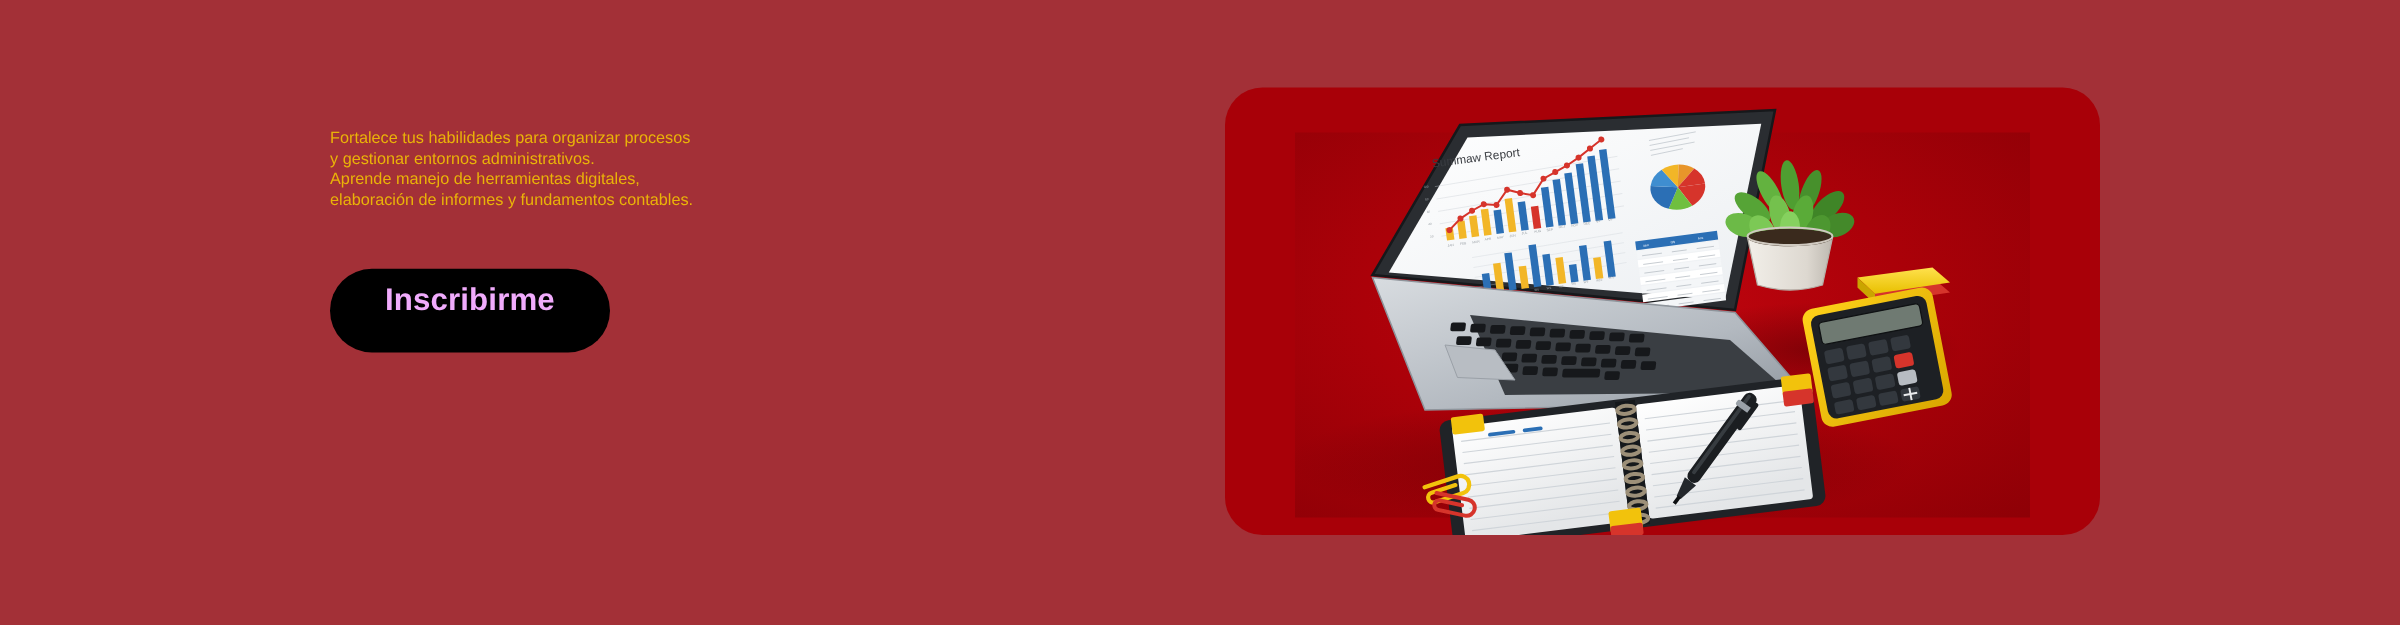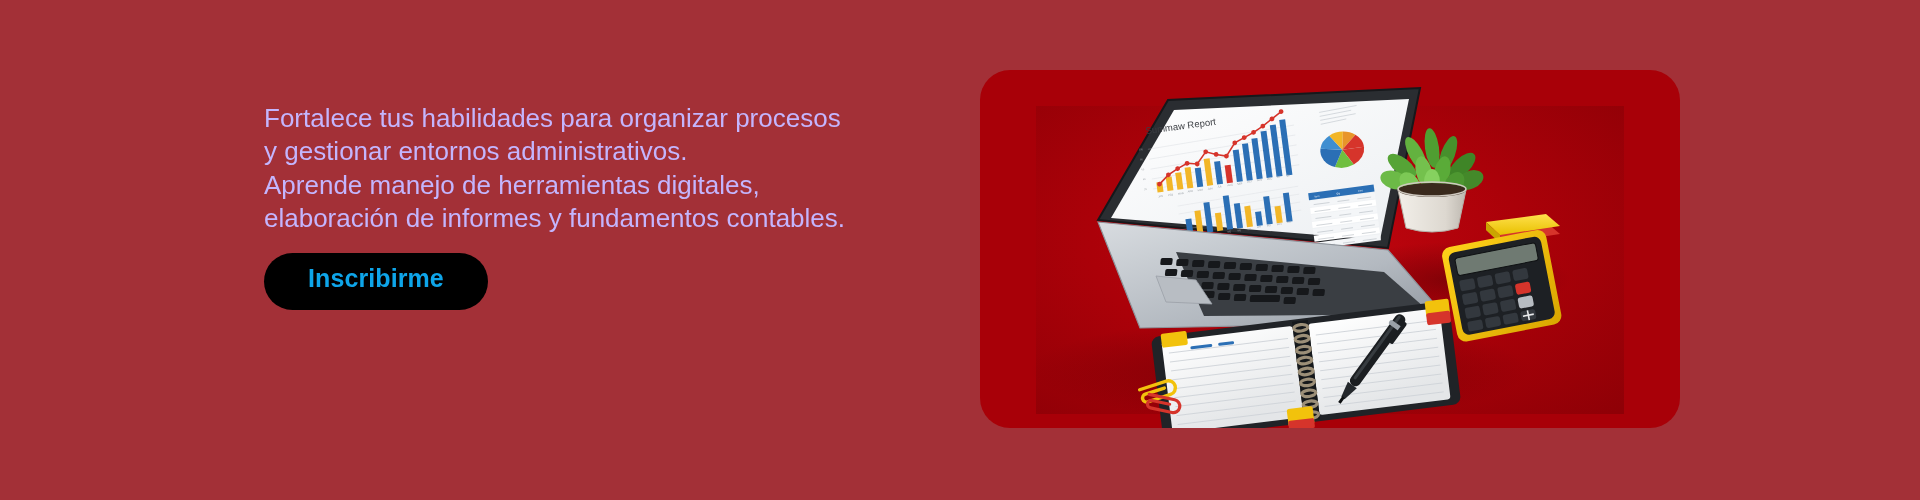--- a/index.html
+++ b/index.html
@@ -23,37 +23,37 @@
   }
   #headline {
     color:#ffffff;
     font-size:37px;
     font-weight:bold;
     line-height:1.14;
     letter-spacing:-0.2px;
     white-space:pre-line;
   }
   #subcopy {
-    color:#c4b5fd;
-    font-size:26px;
+    color:#eab308;
+    font-size:13px;
     line-height:1.28;
     margin-top:22px;
     white-space:pre-line;
     font-weight:400;
   }
   #cta {
     display:inline-block;
-    margin-top:18px;
+    margin-top:46px;
     background:#000000;
-    color:#0ea5e9;
+    color:#f0abfc;
     font-size:25px;
     font-weight:bold;
     border:none;
     border-radius:40px;
-    padding:10px 44px 16px 44px;
+    padding:10px 44px 27px 44px;
     cursor:pointer;
     line-height:1.22;
     letter-spacing:0.1px;
   }
 
   
   #art-panel {
     position:absolute;
     left:980px; top:70px;
     width:700px; height:358px;

